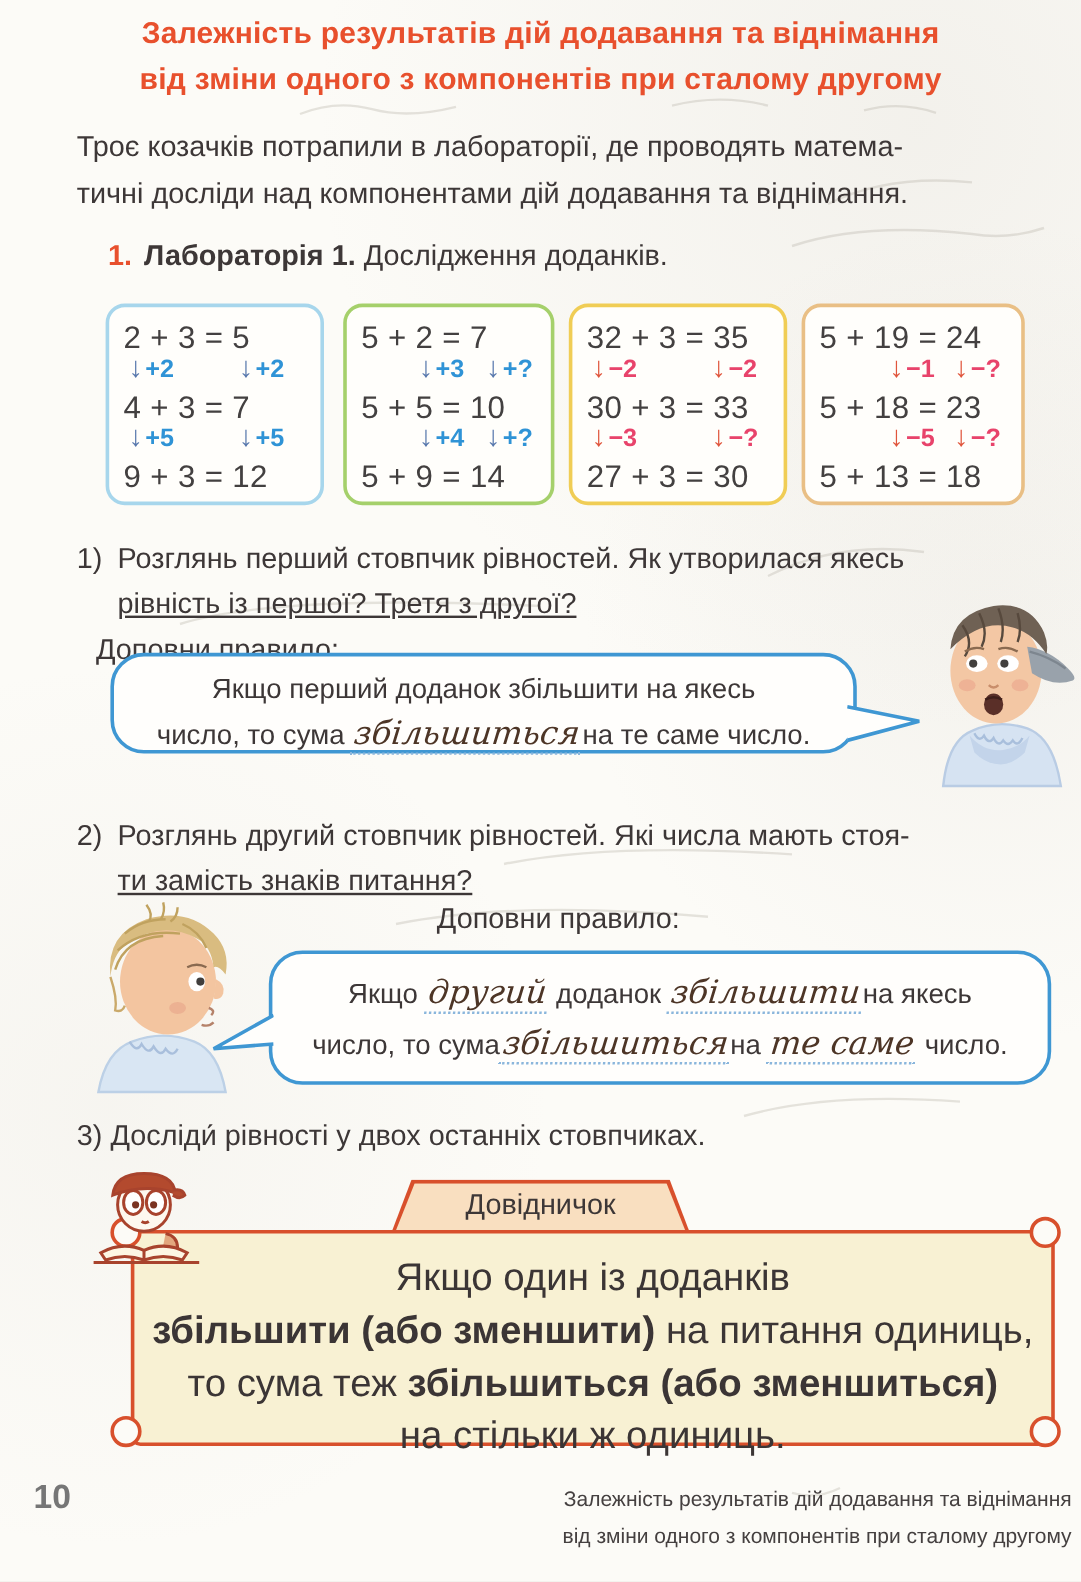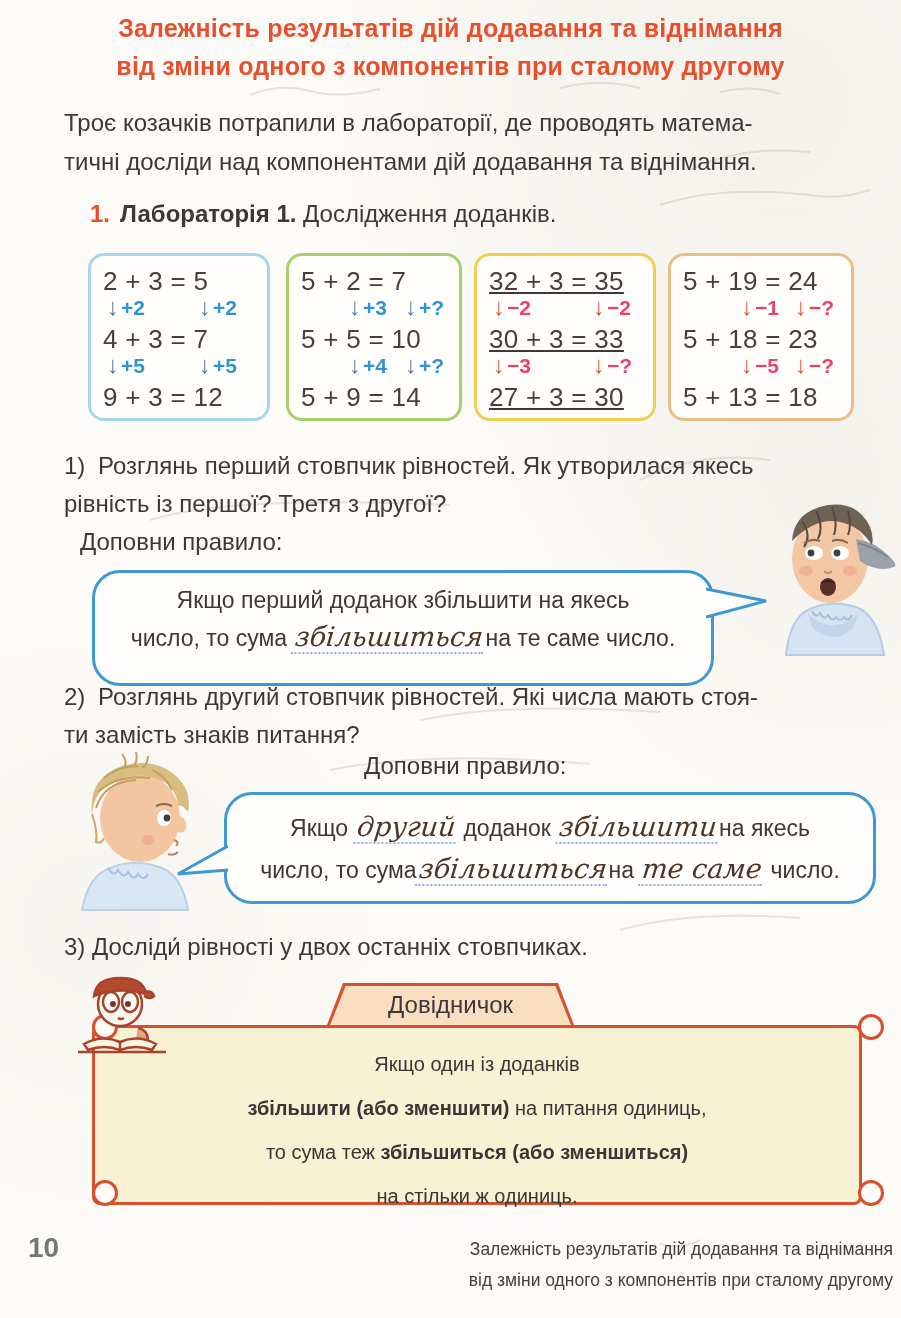--- a/index.html
+++ b/index.html
@@ -26,43 +26,43 @@
   
   .eq-box{top:253px;height:168px;background:#fffefb;border-radius:16px;
     padding:10px 0 0 12px;box-sizing:border-box;}
   .eq-box .eq{font-size:26px;line-height:30px;color:#434040;letter-spacing:.3px;white-space:nowrap;}
   .arrow-row{position:relative;height:28px;}
   .ap{position:absolute;top:-2px;display:flex;}
   .ap .arr{font-size:24px;line-height:26px;font-weight:bold;}
   .ap .lbl{font-size:21px;line-height:27px;font-weight:bold;margin-left:2px;}
   .box-blue{left:88px;width:182px;border:3px solid #a7d6ec;}
   .box-green{left:286px;width:176px;border:3px solid #a5d06b;}
-  .box-yellow{left:474px;width:182px;border:3px solid #f0cd55;text-decoration:underline;}
+  .box-yellow{left:474px;width:182px;border:3px solid #f0cd55;}
   .box-orange{left:668px;width:186px;border:3px solid #e9bf85;}
   .cool .arr{color:#5878ad}.cool .lbl{color:#2f93d6}
   .warm .arr{color:#e0553c}.warm .lbl{color:#e8436b}
 
   
   .q{left:64px;width:832px;font-size:24px;line-height:38px;}
   .q .qnum{display:inline-block;width:34px;}
-  .q .cont{}
+  .q .cont{margin-left:34px;text-decoration:underline;}
   .prompt{font-size:24px;margin-left:16px;}
 
   
   .bubble{background:#fffefc;border:3px solid #3f97d3;border-radius:28px;
     font-size:23px;line-height:38px;text-align:center;box-sizing:border-box;}
   .hand{font-family:"DejaVu Serif",serif;font-style:italic;font-size:27px;
     color:#4d3526;transform:skewX(-6deg);display:inline-block;
     border-bottom:2px dotted #8ab6dc;line-height:30px;padding:0 2px;}
   .tail{position:absolute;}
 
   
-  .refbox{left:92px;top:1025px;width:770px;height:180px;background:#f8f1d3;
+  .refbox{left:109px;top:1025px;width:770px;height:180px;background:#f8f1d3;
     border:3px solid #d8502c;border-radius:8px;box-sizing:border-box;
-    text-align:center;font-size:20px;line-height:44px;padding-top:14px;color:#3b3535;}
+    text-align:center;font-size:32px;line-height:44px;padding-top:14px;color:#3b3535;}
   .refbox b{font-weight:bold;}
   .notch{position:absolute;width:26px;height:26px;border-radius:50%;
     background:#fcfbf7;border:3px solid #d8502c;box-sizing:border-box;}
   .tab-outer{left:0;right:0;top:983px;margin:0 auto;width:250px;height:46px;
     background:#d8502c;clip-path:polygon(7% 0,93% 0,100% 100%,0 100%);}
   .tab-inner{position:absolute;left:3px;top:3px;right:3px;bottom:0;
     background:#f9dfc0;clip-path:polygon(7% 0,93% 0,100% 100%,0 100%);}
   .tab-label{position:absolute;left:0;right:0;top:8px;text-align:center;
     font-size:24px;color:#3d3737;}
 
@@ -204,21 +204,21 @@
     </div>
     <div class="eq">5 + 13 = 18</div>
   </div>
 
   <div class="abs q" style="top:447px;">
     <span class="qnum">1)</span><span>Розглянь перший стовпчик рівностей. Як утворилася якесь</span>
     <div class="cont">рівність із першої? Третя з другої?</div>
   </div>
   <div class="abs prompt" style="left:64px;top:528px;">Доповни правило:</div>
 
-  <div class="abs bubble" style="left:92px;top:570px;width:622px;height:116px;padding-top:8px;">
+  <div class="abs bubble" style="left:92px;top:544px;width:622px;height:84px;padding-top:8px;">
     <div>Якщо перший доданок збільшити на якесь</div>
     <div><span>число, то сума </span><span class="hand">збільшиться</span><span>на те саме число.</span></div>
   </div>
   <svg class="abs tail" style="left:706px;top:585px;" width="62" height="36" viewBox="0 0 62 36">
     <polygon points="0,4 60,16 0,32" fill="#fffefc"></polygon>
     <path d="M0 4 L60 16 L0 32" fill="none" stroke="#3f97d3" stroke-width="3"></path>
   </svg>
 
   <svg class="abs" style="left:768px;top:487px;" width="132" height="174" viewBox="0 0 132 174">
     <path d="M18 168 q4 -38 24 -46 q22 -10 46 -2 q22 8 28 48 Z" fill="#d6e3f2" stroke="#b9cce4" stroke-width="2"></path>

